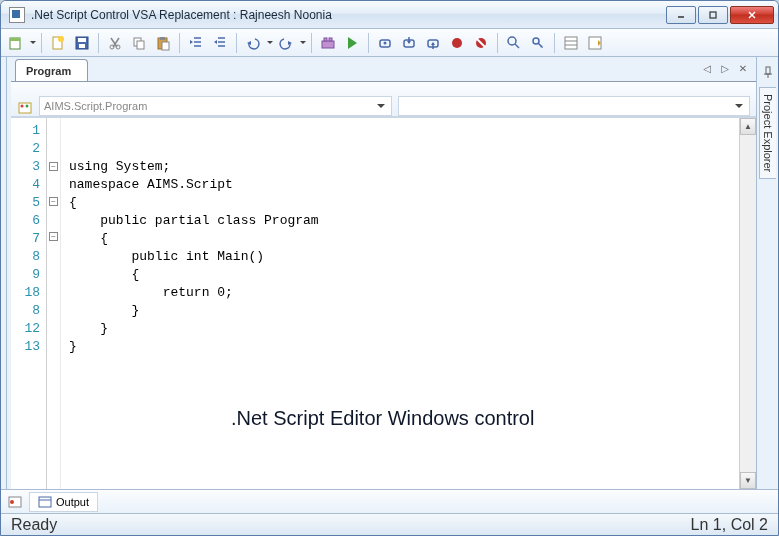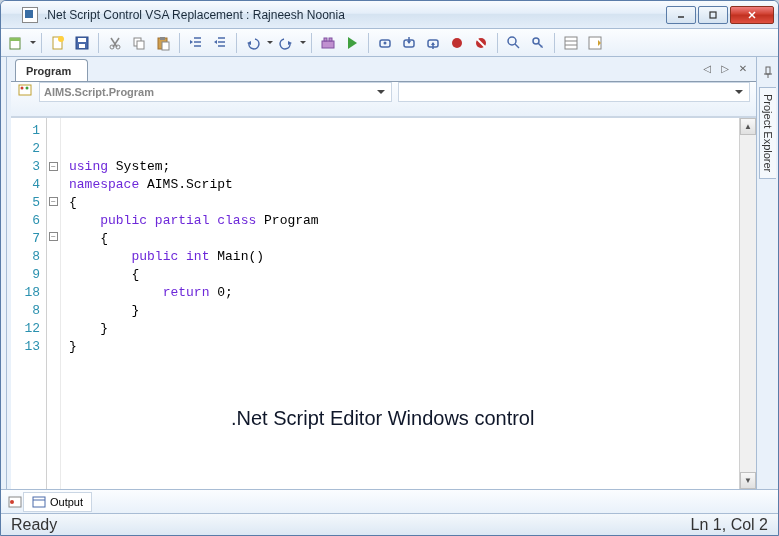--- a/index.html
+++ b/index.html
@@ -1,56 +1,56 @@
 <!DOCTYPE html>
 <html><head>
 <meta charset="utf-8">
 <style>
 * { box-sizing: border-box; margin: 0; padding: 0; }
 body { font-family: "Segoe UI", Tahoma, sans-serif; font-size: 11px; background: #d5e3f1; overflow: hidden; }
 .window { width: 779px; height: 536px; background: #fff; border: 1px solid #5a7ca8; border-radius: 6px 6px 0 0; overflow: hidden; display: flex; flex-direction: column; box-shadow: 0 0 8px rgba(0,0,0,0.3); }
-.titlebar { height: 28px; background: linear-gradient(to bottom, #f8fbfe 0%, #e4eef9 45%, #d5e3f1 50%, #e4eef9 100%); display: flex; align-items: center; padding: 0 4px 0 21px; border-bottom: 1px solid #a8bcd4; }
+.titlebar { height: 28px; background: linear-gradient(to bottom, #f8fbfe 0%, #e4eef9 45%, #d5e3f1 50%, #e4eef9 100%); display: flex; align-items: center; padding: 0 4px 0 8px; border-bottom: 1px solid #a8bcd4; }
 .titlebar .appicon { width: 16px; height: 16px; background: #fff; border: 1px solid #888; margin-right: 6px; position: relative; }
 .titlebar .appicon::after { content: ""; position: absolute; top: 2px; left: 2px; width: 8px; height: 8px; background: #3a6ea5; }
 .titlebar .title { flex: 1; color: #1a2a3a; font-size: 12px; }
 .winbtns { display: flex; gap: 0; }
 .winbtn { width: 30px; height: 18px; border: 1px solid #5a7ca8; border-radius: 2px; margin-left: 2px; display: flex; align-items: center; justify-content: center; background: linear-gradient(to bottom, #f2f7fc, #d5e3f1); font-size: 10px; cursor: pointer; }
 .winbtn.close { width: 44px; background: linear-gradient(to bottom, #f08080, #d04030 45%, #c03020 50%, #e05040); color: #fff; border-color: #8a3020; }
 .winbtn svg { width: 10px; height: 10px; }
 .toolbar { height: 28px; background: linear-gradient(to bottom, #fbfdff, #e9f1fa); border-bottom: 1px solid #a8bcd4; display: flex; align-items: center; padding: 0 4px; gap: 2px; }
 .tbtn { width: 22px; height: 22px; display: flex; align-items: center; justify-content: center; border: 1px solid transparent; border-radius: 2px; cursor: pointer; }
 .tbtn svg { width: 16px; height: 16px; }
 .tsep { width: 1px; height: 20px; background: #b8c8dc; margin: 0 3px; }
 .tdrop { width: 7px; height: 22px; display: flex; align-items: center; justify-content: center; cursor: pointer; }
 .tdrop::after { content: ""; border: 3px solid transparent; border-top-color: #444; margin-top: 3px; }
 .mainarea { flex: 1; display: flex; background: #e9f1fa; overflow: hidden; }
 .leftstub { width: 6px; background: #e9f1fa; border-right: 1px solid #a8bcd4; }
 .editorwrap { flex: 1; display: flex; flex-direction: column; background: #fff; margin: 0 0 0 4px; }
 .tabstrip { height: 24px; display: flex; align-items: flex-end; background: #e9f1fa; padding-left: 4px; position: relative; }
 .tab { height: 22px; padding: 0 16px 0 10px; background: #fff; border: 1px solid #8a9cb0; border-bottom: none; border-radius: 4px 4px 0 0; display: flex; align-items: center; font-size: 11px; font-weight: bold; color: #333; cursor: pointer; }
 .tabctrls { position: absolute; right: 6px; top: 4px; display: flex; gap: 4px; }
 .tabctrl { width: 14px; height: 14px; display: flex; align-items: center; justify-content: center; cursor: pointer; color: #666; font-size: 10px; }
-.navbar { height: 36px; background: linear-gradient(to bottom, #fbfdff, #e9f1fa); border-top: 1px solid #8a9cb0; border-bottom: 1px solid #cad6e4; display: flex; align-items: flex-start; padding: 0 6px; gap: 6px; font-weight: bold; }
+.navbar { height: 36px; background: linear-gradient(to bottom, #fbfdff, #e9f1fa); border-top: 1px solid #8a9cb0; border-bottom: 1px solid #cad6e4; display: flex; align-items: flex-end; padding: 0 6px; gap: 6px; }
 .navicon { width: 16px; height: 16px; }
 .navcombo { flex: 1; height: 20px; border: 1px solid #cad6e4; background: #fff; display: flex; align-items: center; padding: 0 4px; font-size: 11px; color: #888; cursor: pointer; position: relative; }
 .navcombo::after { content: ""; position: absolute; right: 6px; border: 4px solid transparent; border-top-color: #444; top: 7px; }
 .codearea { flex: 1; display: flex; background: #fff; position: relative; overflow: hidden; border-top: 1px solid #cad6e4; }
 .gutter { width: 36px; background: #fff; text-align: right; padding: 4px 6px 0 0; border-right: 1px solid #d0d0d0; color: #2b91af; font-family: "Courier New", monospace; font-size: 13px; line-height: 18px; user-select: none; }
 .foldcol { width: 14px; background: #fff; border-right: 1px solid #eaeaea; padding-top: 4px; font-family: monospace; font-size: 13px; line-height: 18px; text-align: center; color: #888; }
 .fold { width: 9px; height: 9px; border: 1px solid #888; margin: 4px auto; font-size: 8px; line-height: 7px; text-align: center; cursor: pointer; }
 .code { flex: 1; padding: 4px 0 0 8px; font-family: "Courier New", monospace; font-size: 13px; line-height: 18px; white-space: pre; position: relative; }
-.kw { color: #6d28d9; }
+.kw { color: #000000; }
 .overlay { position: absolute; left: 170px; top: 210px; color: #0f172a; font-family: Arial, sans-serif; font-size: 20px; line-height: 36px; pointer-events: none; }
 .vscroll { width: 17px; background: #f0f0f0; border-left: 1px solid #d0d0d0; display: flex; flex-direction: column; }
 .sarrow { height: 17px; background: linear-gradient(to bottom,#f8f8f8,#e0e0e0); border: 1px solid #c0c0c0; display: flex; align-items: center; justify-content: center; cursor: pointer; font-size: 8px; color: #555; }
 .strack { flex: 1; }
 .rightpanel { width: 22px; background: #e9f1fa; border-left: 1px solid #a8bcd4; display: flex; flex-direction: column; align-items: center; padding-top: 8px; gap: 4px; }
 .rightpanel .pin { width: 14px; height: 14px; cursor: pointer; }
 .vtab { writing-mode: vertical-rl; font-size: 11px; color: #333; padding: 6px 2px; background: #f4f8fc; border: 1px solid #a8bcd4; border-right: none; cursor: pointer; margin-top: 4px; }
-.bottombar { height: 24px; background: linear-gradient(to bottom, #fbfdff, #e9f1fa); border-top: 1px solid #a8bcd4; display: flex; align-items: center; padding: 0 6px; gap: 0; }
+.bottombar { height: 24px; background: linear-gradient(to bottom, #fbfdff, #e9f1fa); border-top: 1px solid #a8bcd4; display: flex; align-items: center; padding: 0 6px; gap: 6px; }
 .bottombar .btab { display: flex; align-items: center; gap: 4px; padding: 2px 8px; border: 1px solid #cad6e4; background: #fff; cursor: pointer; font-size: 11px; }
 .statusbar { height: 22px; background: linear-gradient(to bottom, #f4f8fc, #dce8f4); border-top: 1px solid #a8bcd4; display: flex; align-items: center; padding: 0 10px; font-size: 16px; color: #333; }
 .statusbar .spacer { flex: 1; }
 </style>
 </head>
 <body>
 
 <div class="window">
 
   <div class="titlebar">

